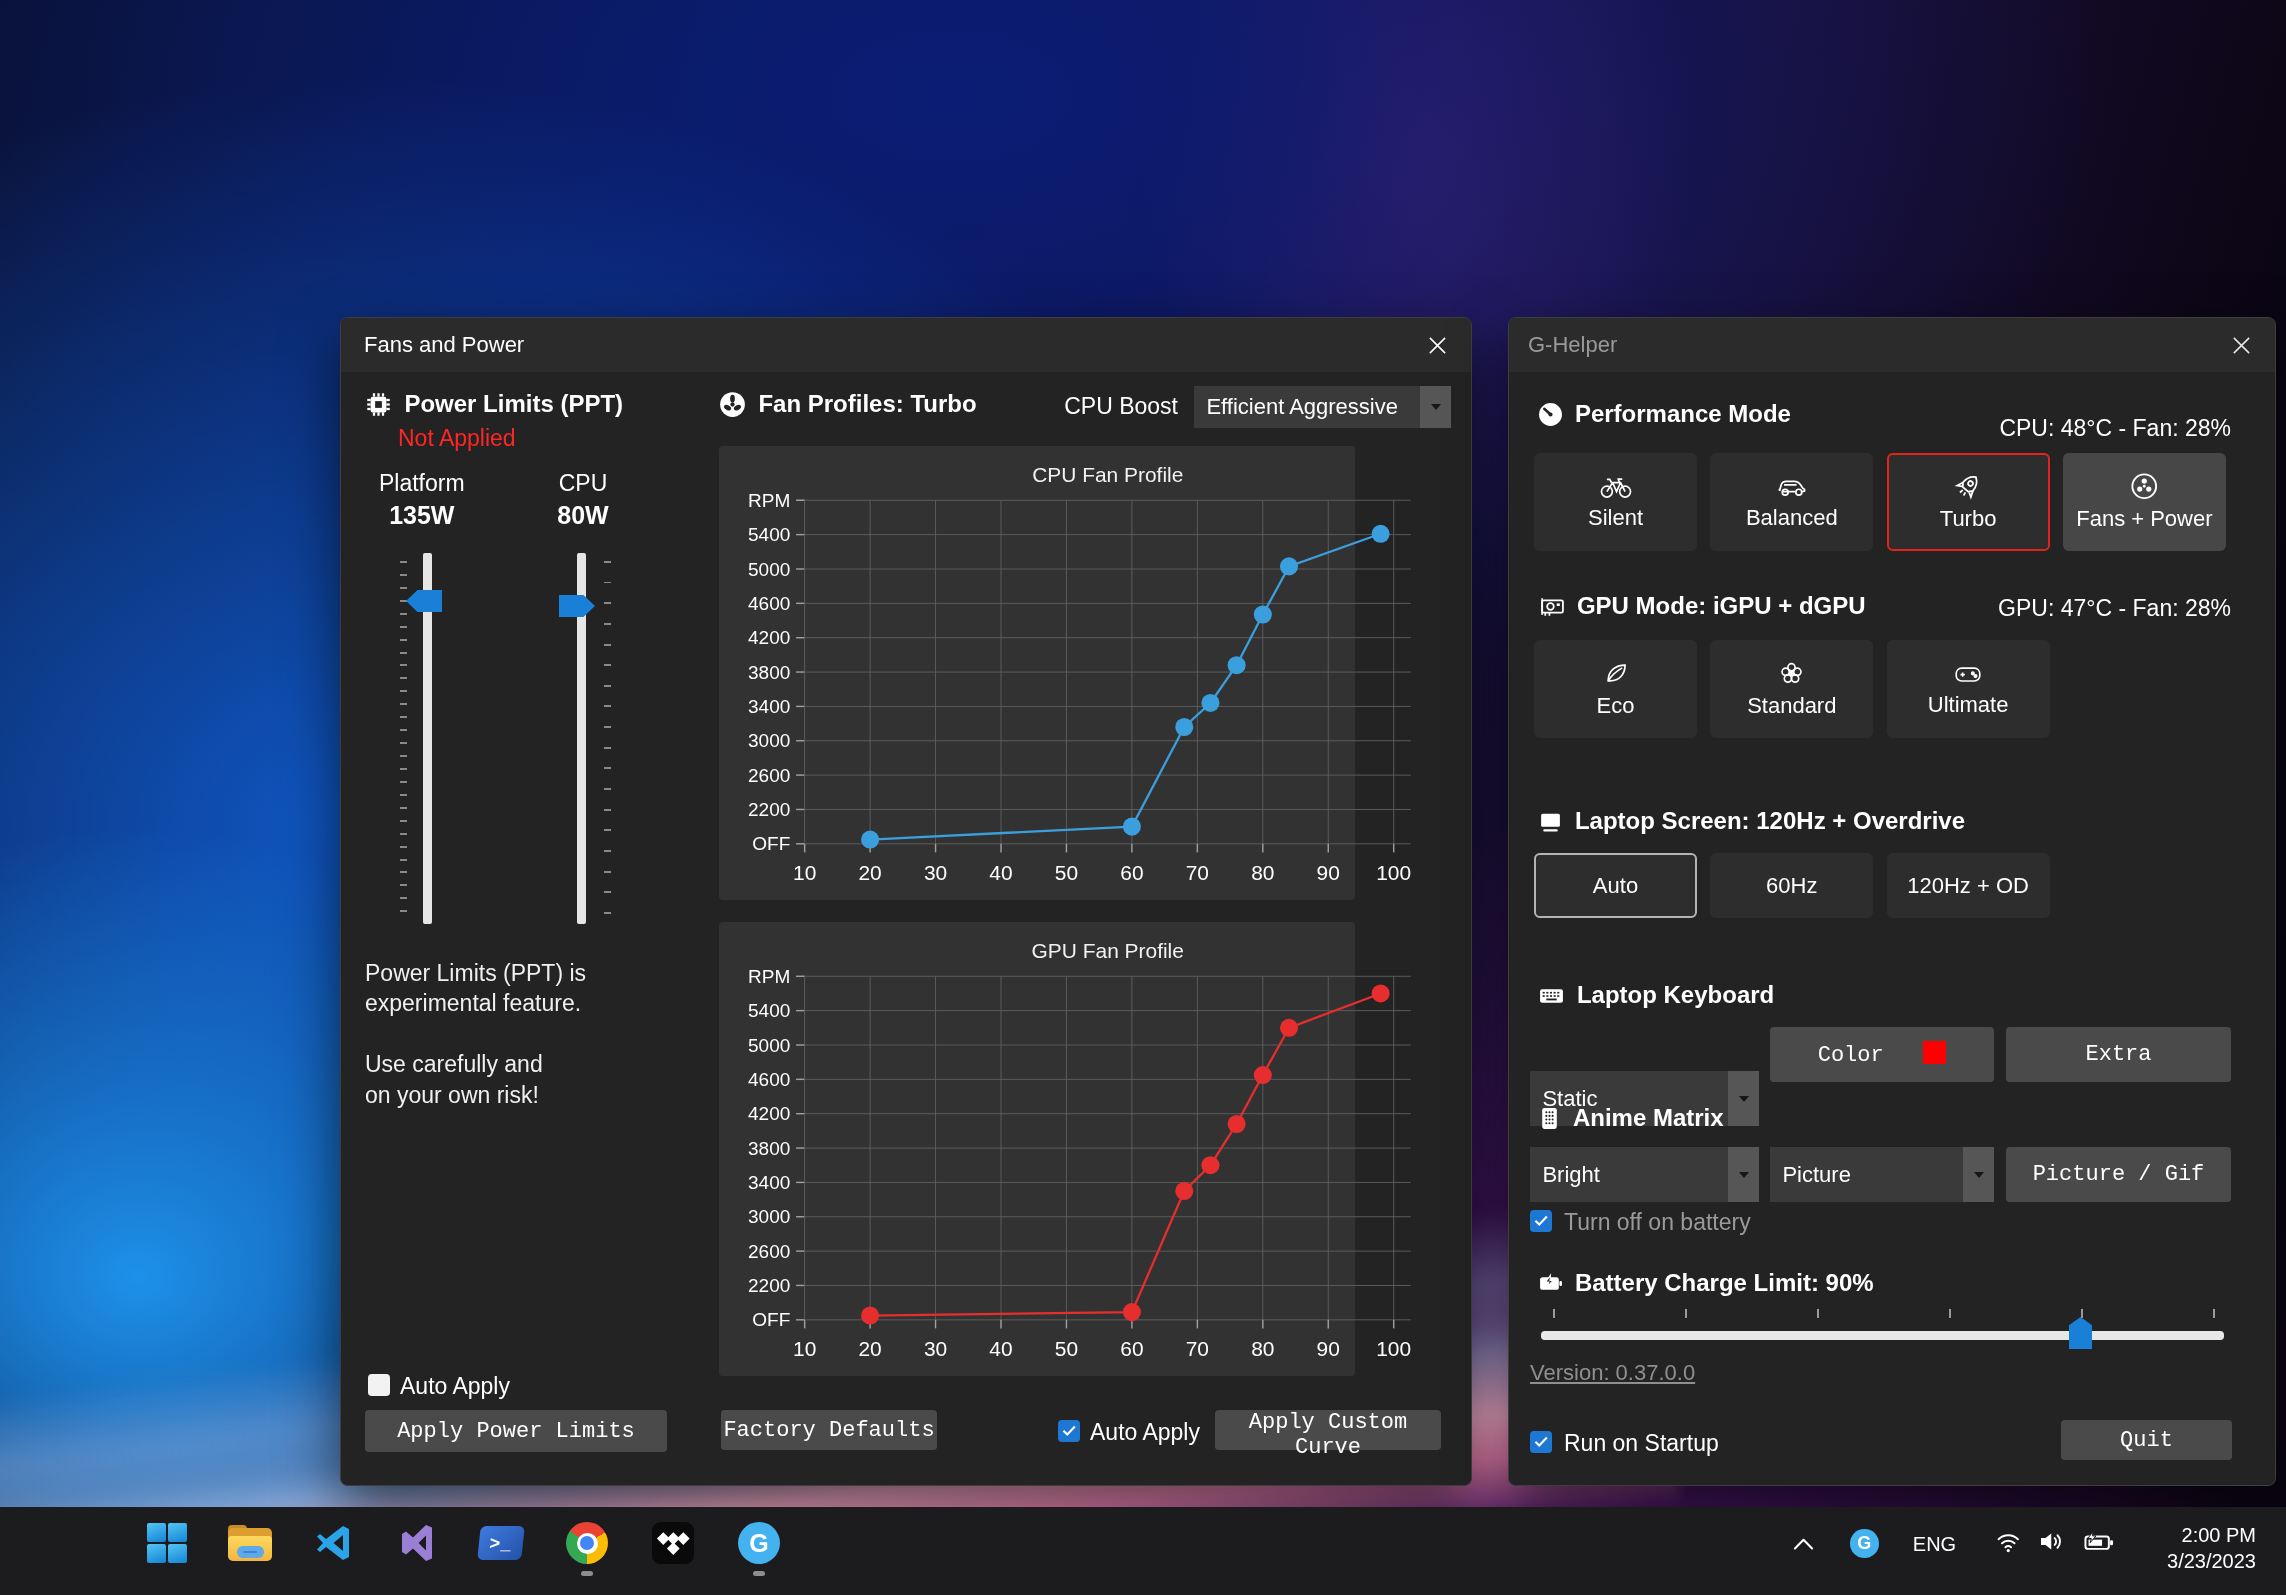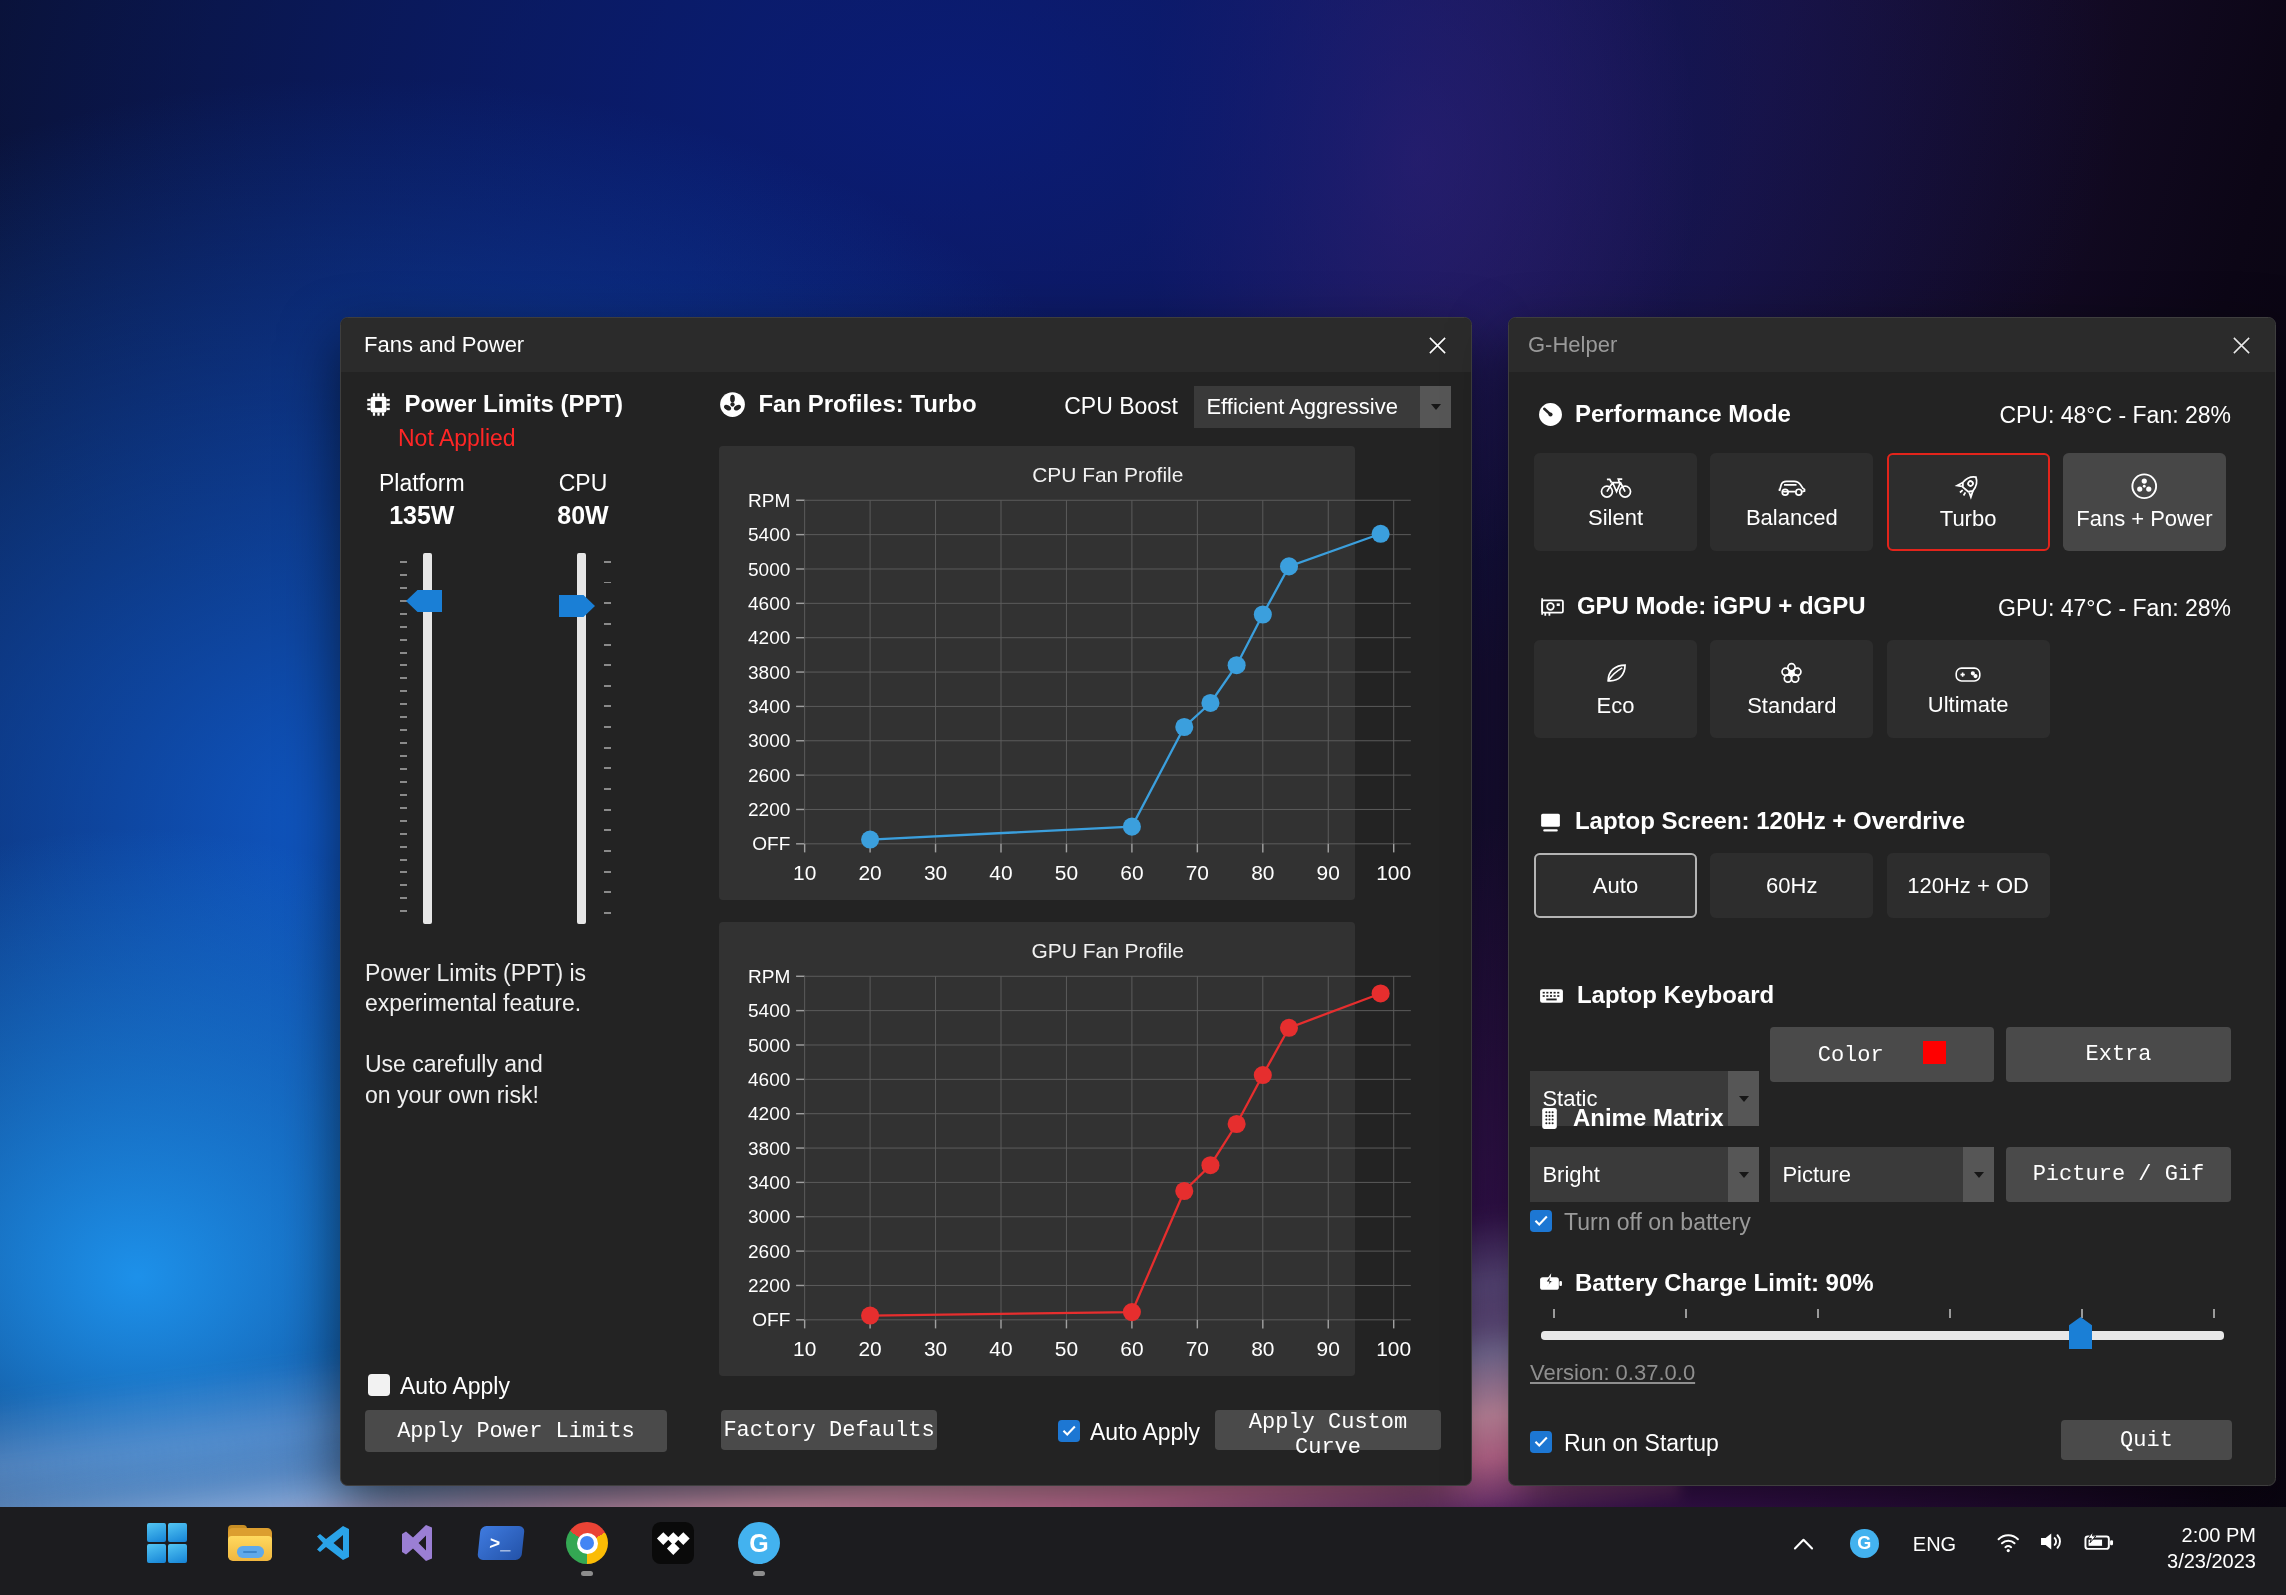--- a/index.html
+++ b/index.html
@@ -433,21 +433,21 @@
     </div>
 
     <div class="sec-head" style="left:28.5px; top:82px;">
       <svg width="25" height="25" viewBox="0 0 24 24">
         <circle cx="12" cy="12" r="11" fill="#fff"></circle>
         <line x1="12" y1="12" x2="6" y2="6.5" stroke="#232323" stroke-width="2.4" stroke-linecap="round"></line>
         <circle cx="12" cy="12" r="2" fill="#232323"></circle>
       </svg>
       <b>Performance Mode</b>
     </div>
-    <span class="sec-status" style="top:84px;">CPU: 48°C -  Fan: 28%</span>
+    <span class="sec-status" style="top:97px;">CPU: 48°C -  Fan: 28%</span>
 
     <div class="tile-row" style="top:135px;">
       <div class="tile">
         <svg width="32" height="25" viewBox="0 0 28 22" fill="none" stroke="#fff" stroke-width="1.5">
           <circle cx="6" cy="15.5" r="4.8"></circle>
             <circle cx="22" cy="15.5" r="4.8"></circle>
           <path d="M6 15.5 L11 7.5 L18 7.5 L22 15.5 M11 7.5 L14.5 15.5 L18 7.5 M17 7.5 L16 4.5 L19.5 4.5 M10 7.5 L8.5 4.8 L6 4.8"></path>
         </svg>
         <span class="tile-label">Silent</span>
       </div>

